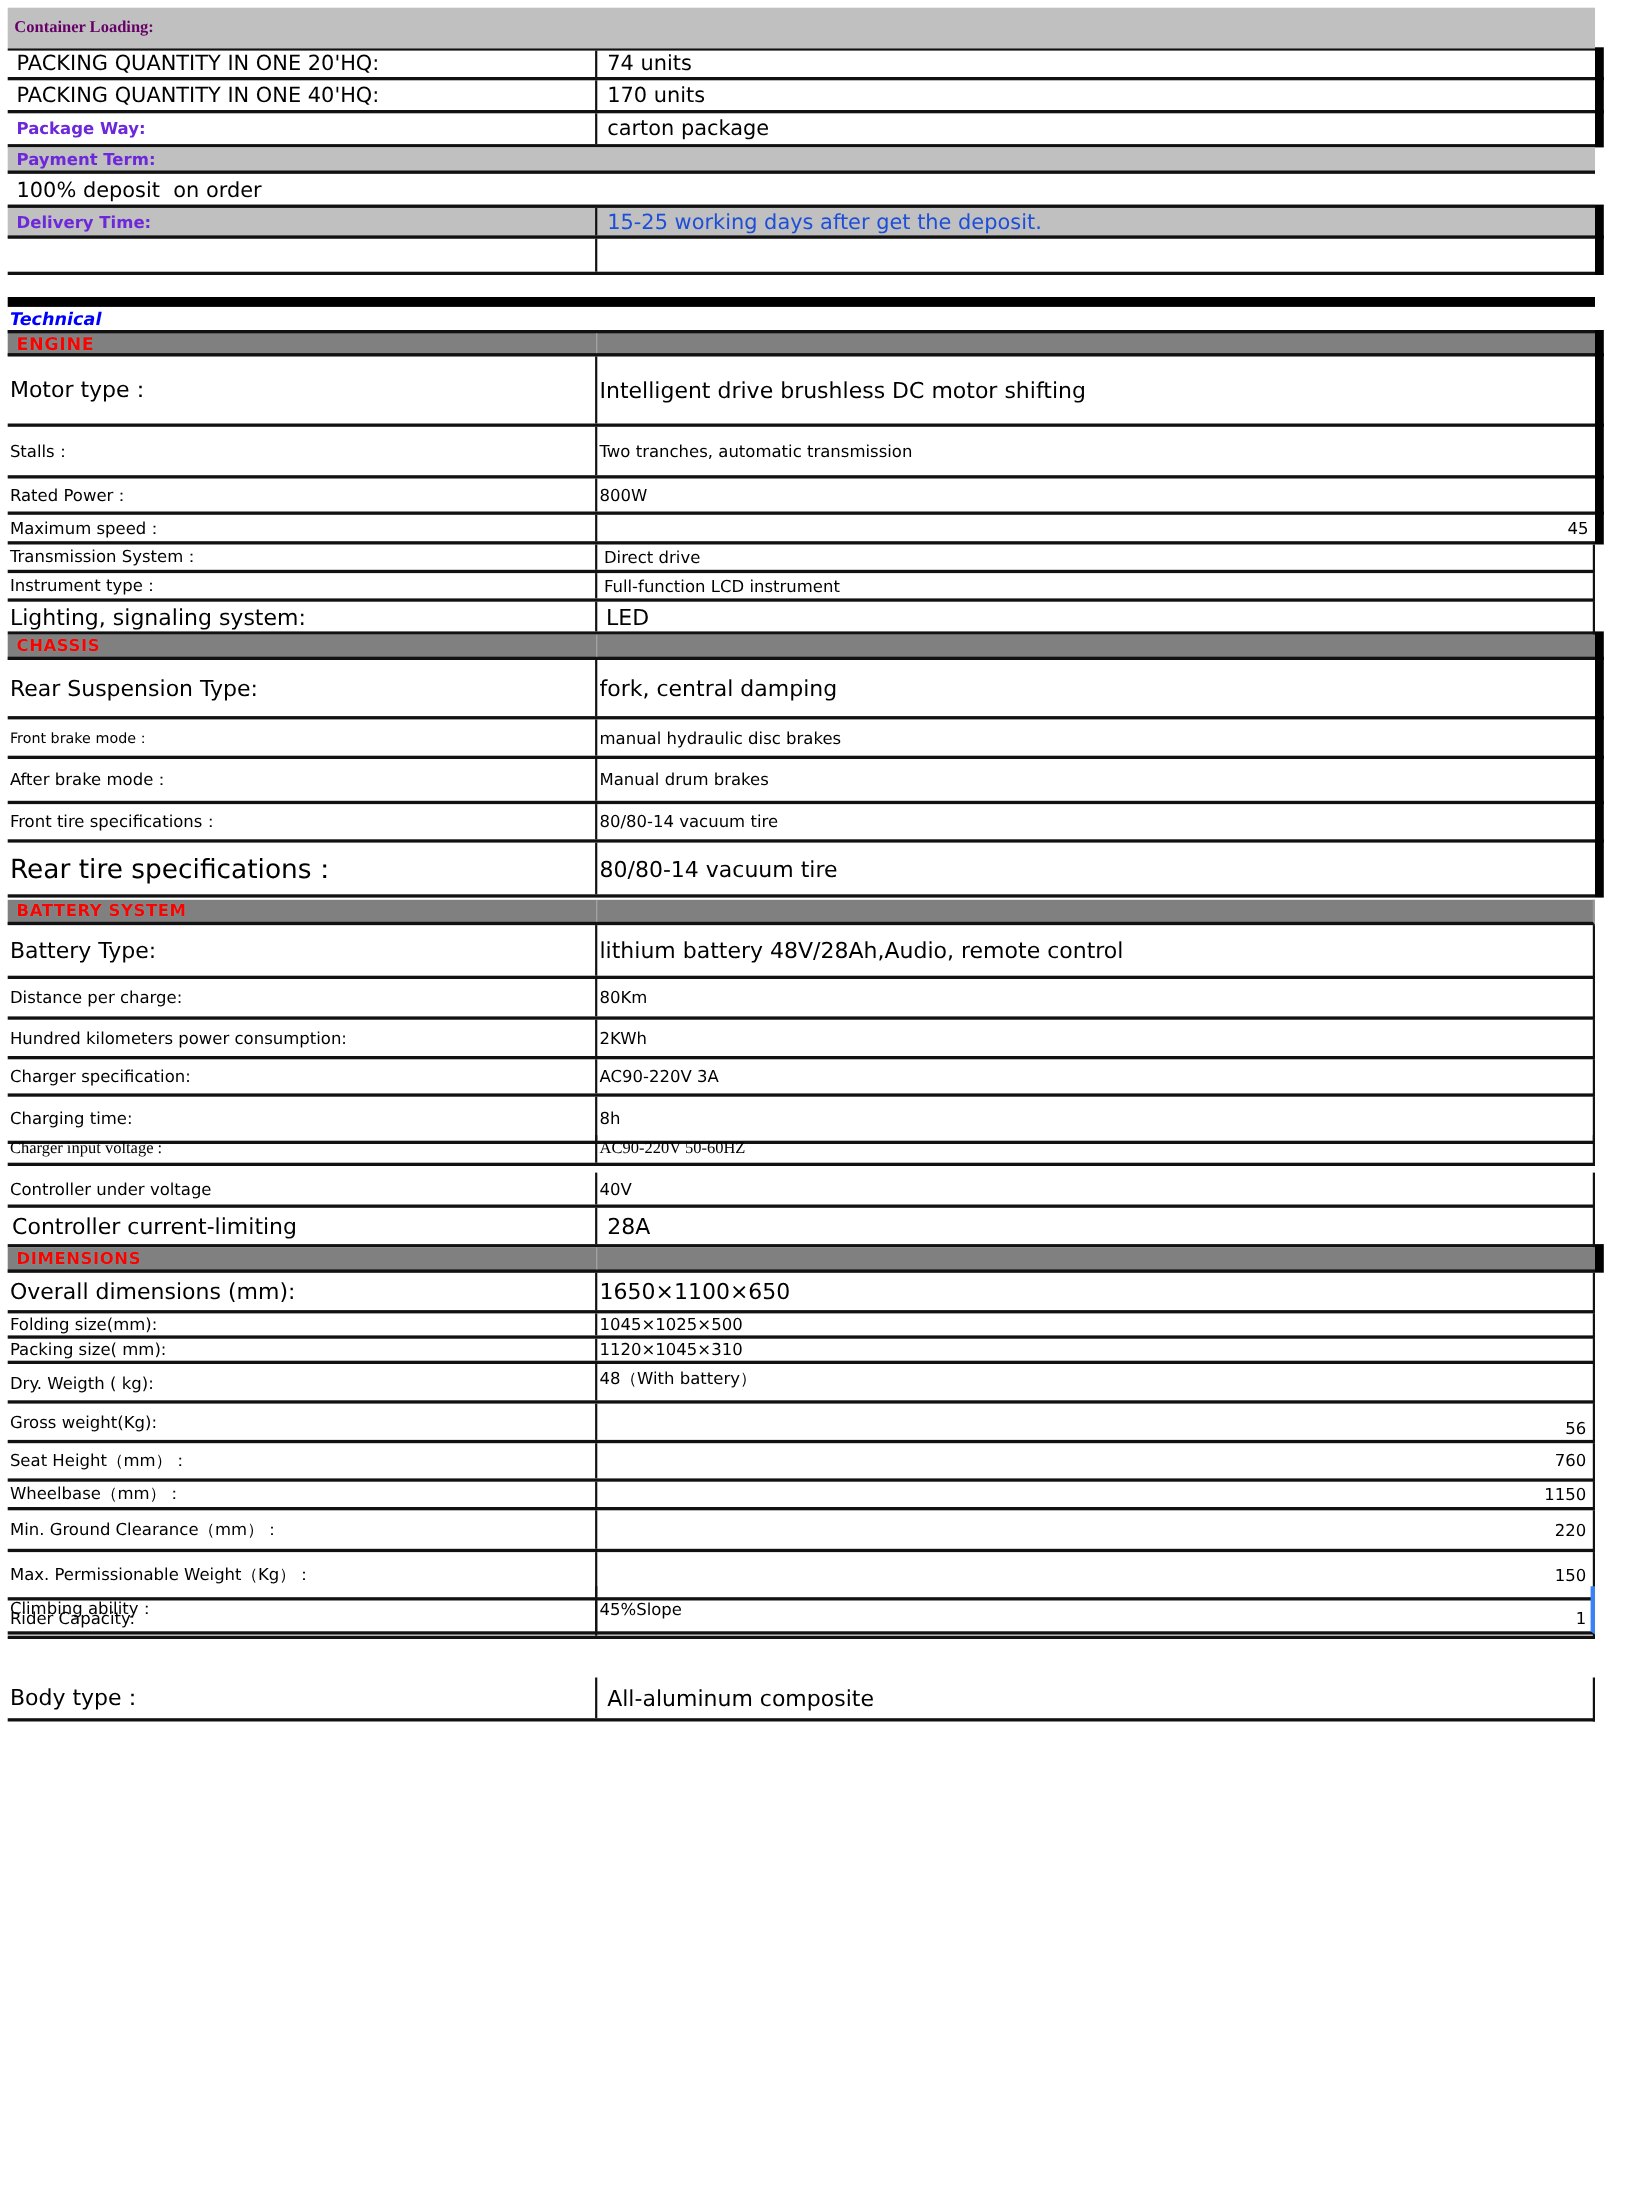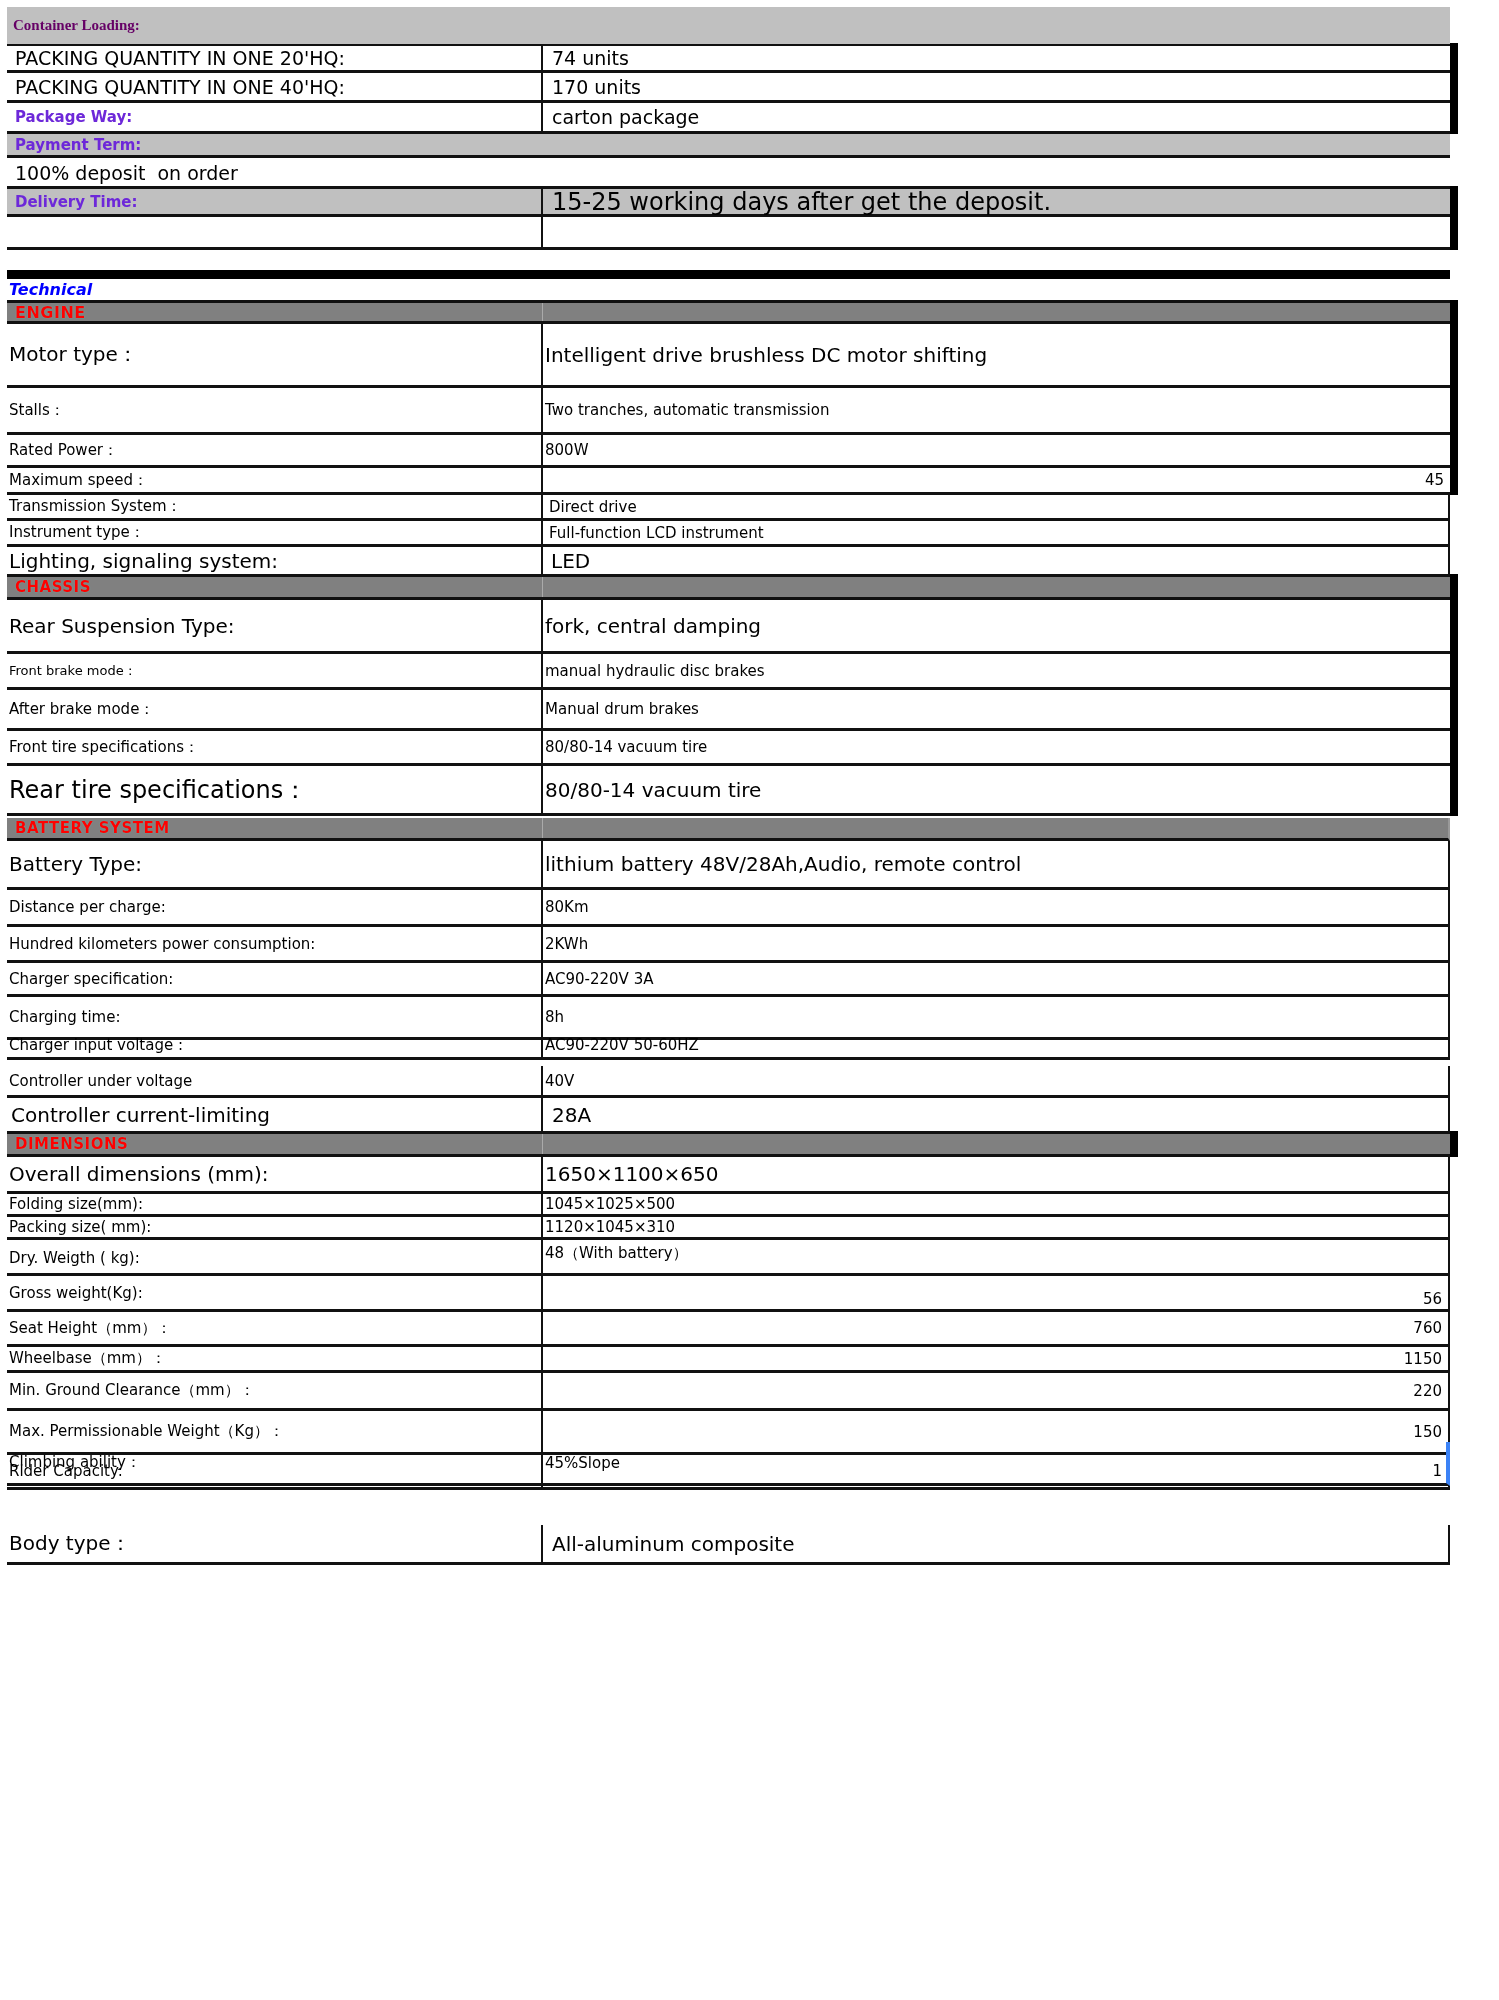--- a/index.html
+++ b/index.html
@@ -43,21 +43,21 @@
 
 <div class="abs grey-light" style="left:7px; top:134px; width:1443px; height:24px; border-bottom:3px solid #111; display:flex; align-items:center; padding-left:8px;">
   <span class="purple" style="font-size:15px;">Payment Term:</span>
 </div>
 <div class="abs" style="left:7px; top:158px; width:1443px; height:29px; display:flex; align-items:center; padding-left:8px;">
   <span style="font-size:19px; white-space:pre;">100% deposit  on order</span>
 </div>
 
 <div class="row thick-right grey-light" style="top:186px; height:31px; border-top:3px solid #111;">
   <div class="cell-l purple" style="font-size:15px; padding-left:8px;">Delivery Time:</div>
-  <div class="cell-r" style="font-size:24px; color:#000000;">15-25 working days after get the deposit.</div>
+  <div class="cell-r" style="font-size:19px; color:#1d4ed8;">15-25 working days after get the deposit.</div>
 </div>
 <div class="row thick-right" style="top:217px; height:33px;">
   <div class="cell-l"></div>
   <div class="cell-r"></div>
 </div>
 
 <div class="abs" style="left:7px; top:270px; width:1443px; height:9px; background:#000;"></div>
 
 <div class="abs" style="left:9px; top:280px; font-size:16px; font-weight:bold; font-style:italic; color:#0000ff;">Technical</div>
 
@@ -136,21 +136,21 @@
   <div class="cell-r" style="font-size:15px; padding-left:2px;">2KWh</div>
 </div>
 <div class="row" style="top:963px; height:34px; border-right:2px solid #111;">
   <div class="cell-l" style="font-size:15px;">Charger specification:</div>
   <div class="cell-r" style="font-size:15px; padding-left:2px;">AC90-220V 3A</div>
 </div>
 <div class="row" style="top:997px; height:43px; border-right:2px solid #111;">
   <div class="cell-l" style="font-size:15px;">Charging time:</div>
   <div class="cell-r" style="font-size:15px; padding-left:2px;">8h</div>
 </div>
-<div class="row" style="top:1032px; height:28px; border-right:2px solid #111;">
+<div class="row" style="top:1032px; height:28px; border-right:2px solid #111;font-family:Liberation Serif, serif;">
   <div class="cell-l" style="font-size:15px;">Charger input voltage :</div>
   <div class="cell-r" style="font-size:15px; padding-left:2px;">AC90-220V 50-60HZ</div>
 </div>
 <div class="row" style="top:1066px; height:32px; border-right:2px solid #111;">
   <div class="cell-l" style="font-size:15px;">Controller under voltage</div>
   <div class="cell-r" style="font-size:15px; padding-left:2px;">40V</div>
 </div>
 <div class="row" style="top:1098px; height:36px; border-right:2px solid #111;">
   <div class="cell-l" style="font-size:20px; padding-left:4px;">Controller current-limiting</div>
   <div class="cell-r" style="font-size:20px; padding-left:9px;">28A</div>

